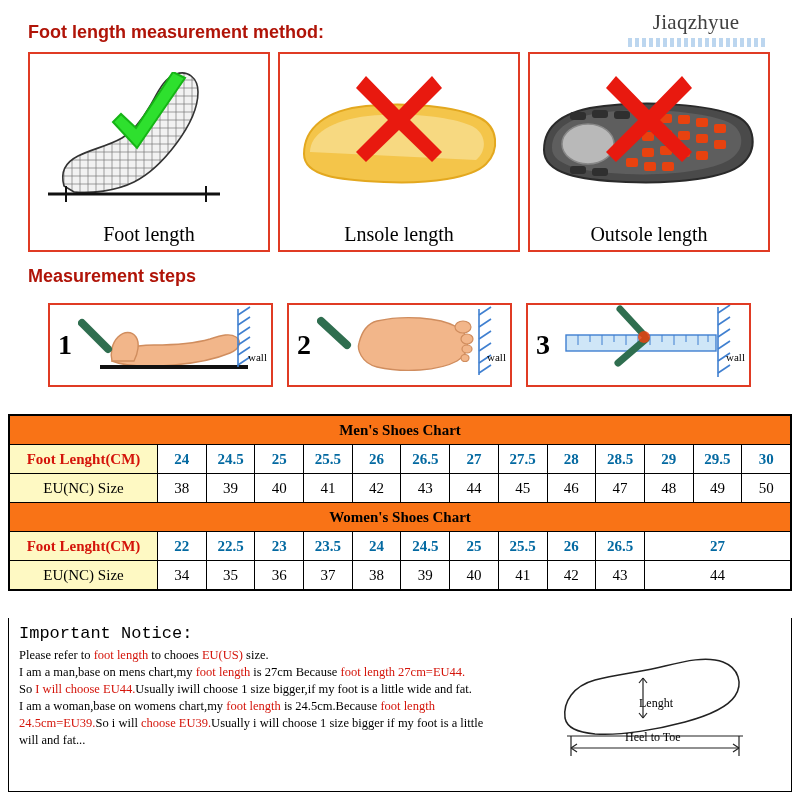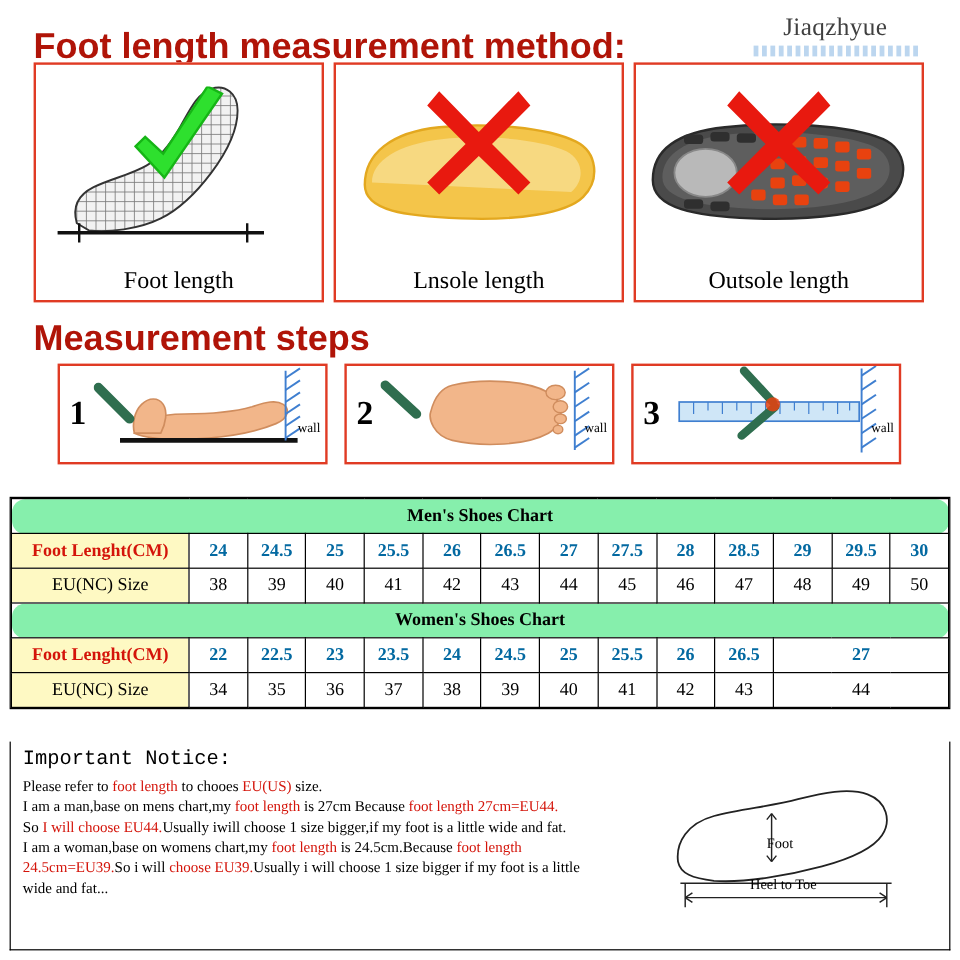--- a/index.html
+++ b/index.html
@@ -40,21 +40,21 @@
   .brand-dots i {
     display: block;
     width: 4px;
     height: 9px;
     background: #bcd6ef;
   }
 
   
   .sec-title {
     position: absolute;
-    font-size: 30px;
+    font-size: 18px;
     font-weight: bold;
     color: #b01408;
     font-family: "Liberation Sans", sans-serif;
   }
   #title-foot-length { left: 28px; top: 22px; }
   #title-steps { left: 28px; top: 266px; }
 
   
   .panel-row {
     position: absolute;
@@ -151,22 +151,21 @@
     height: 28px;
     padding: 0 1px;
     overflow: hidden;
     white-space: nowrap;
   }
   td.chart-head {
     font-size: 21px;
     font-weight: bold;
     font-family: "Liberation Serif", serif;
     height: 34px;
-    background: #86efac;
-    border-radius: 11px;
+    background: #f97316;
   }
   td.rowlabel {
     color: #d4140a;
     font-weight: bold;
     font-size: 15px;
     background: #fef9c3;
   }
   td.rowlabel.plain { color: #000; font-weight: normal; }
   td.val-red { color: #0369a1; font-weight: bold; }
 
@@ -550,21 +549,21 @@
 </div>
 
 <div class="notice">
   <h3>Important Notice:</h3>
   <div id="notice-lines">
       <p><span>Please refer to </span><span class="red">foot length</span><span> to chooes </span><span class="red">EU(US)</span><span> size.</span></p>
       <p><span>I am a man,base on mens chart,my </span><span class="red">foot length</span><span> is 27cm Because </span><span class="red">foot length 27cm=EU44.</span></p>
       <p><span>So </span><span class="red">I will choose EU44.</span><span>Usually iwill choose 1 size bigger,if my foot is a little wide and fat.</span></p>
       <p><span>I am a woman,base on womens chart,my </span><span class="red">foot length</span><span> is 24.5cm.Because </span><span class="red">foot length</span></p>
       <p><span class="red">24.5cm=EU39.</span><span>So i will </span><span class="red">choose EU39.</span><span>Usually i will choose 1 size bigger if my foot is a little</span></p>
-      <p><span>wide and fat...</span></p>
+      <p><span>will and fat...</span></p>
     </div>
 
   <div class="notice-diagram">
     <svg width="220" height="120" viewBox="0 0 220 120">
       <path d="M18 74 C16 58 26 42 48 36 C70 30 96 28 118 22 C138 17 160 12 176 18
                C192 24 196 40 188 52 C180 64 160 72 138 78 C112 85 74 92 48 90
                C30 88 20 84 18 74 Z" fill="#ffffff" stroke="#222" stroke-width="1.5"></path>
       <path d="M20 92 H196" stroke="#222" stroke-width="1.2"></path>
       <g stroke="#222" stroke-width="1.2">
         <path d="M96 34 V74"></path>
@@ -573,16 +572,16 @@
       </g>
       <g stroke="#222" stroke-width="1.2">
         <path d="M24 104 H192"></path>
         <path d="M24 104 l6 -4 M24 104 l6 4"></path>
         <path d="M192 104 l-6 -4 M192 104 l-6 4"></path>
         <path d="M24 92 V112"></path>
         <path d="M192 92 V112"></path>
       </g>
       <text class="lbl"></text>
     </svg>
-    <div class="lbl lbl-width">Foot</div>
+    <div class="lbl lbl-width">Lenght</div>
     <div class="lbl lbl-heel">Heel to Toe</div>
   </div>
 </div>
 
 </body></html>

